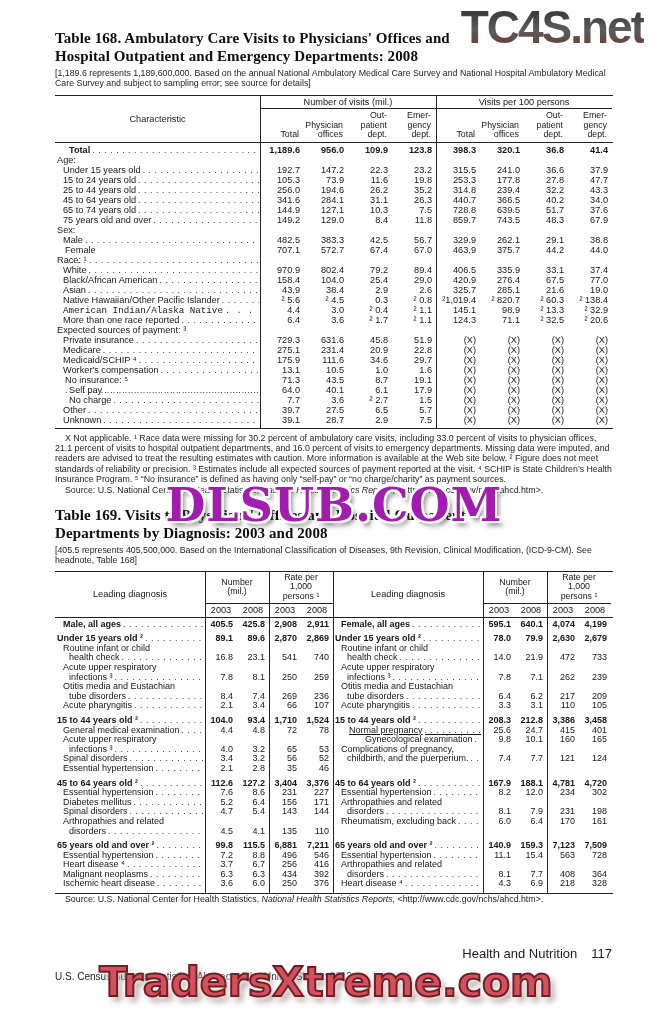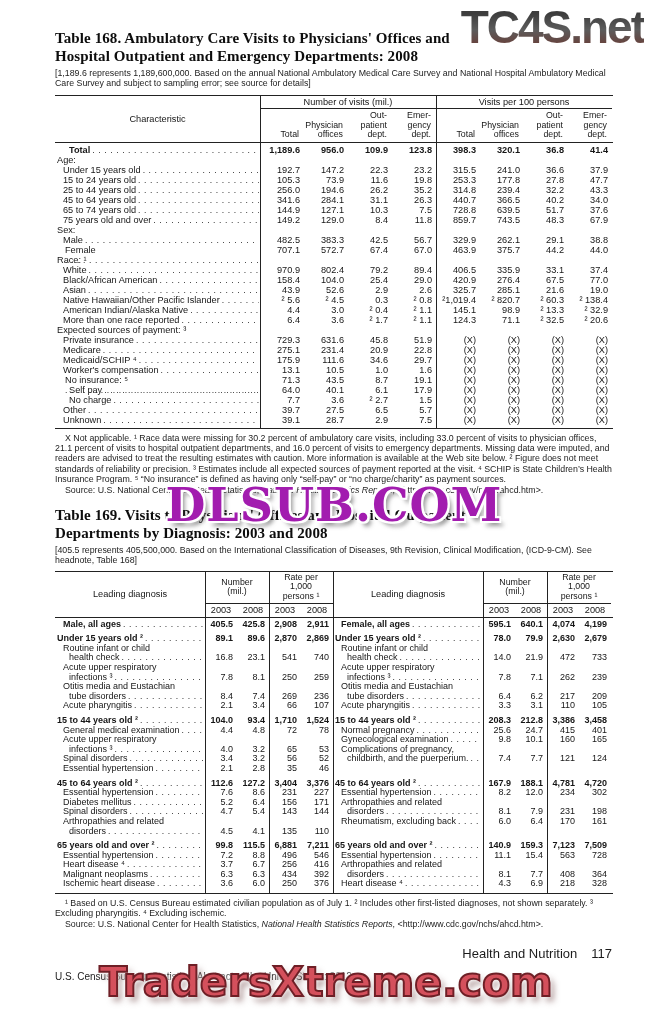--- a/index.html
+++ b/index.html
@@ -311,21 +311,21 @@
             <span class="cell">276.4</span>
             <span class="cell">67.5</span>
             <span class="cell">77.0</span>
           </div>
           <div class="row168">
             <div class="lab" style="padding-left: 8px;">
               <span class="lbl">Asian</span>
               <span class="dots">. . . . . . . . . . . . . . . . . . . . . . . . . . . . . . . . . . . . . . . . . . . . . . . . . . . . . . . . . . . . . . . . . . . . . . . . . . . . . . . . . . . . . . . . . . </span>
             </div>
             <span class="cell">43.9</span>
-            <span class="cell">52.6</span>
+            <span class="cell">38.4</span>
             <span class="cell">2.9</span>
             <span class="cell">2.6</span>
             <span class="cell">325.7</span>
             <span class="cell">285.1</span>
             <span class="cell">21.6</span>
             <span class="cell">19.0</span>
           </div>
           <div class="row168">
             <div class="lab" style="padding-left: 8px; text-align: center;">
               <span class="lbl">Native Hawaiian/Other Pacific Islander</span>
@@ -334,21 +334,21 @@
             <span class="cell">² 5.6</span>
             <span class="cell">² 4.5</span>
             <span class="cell">0.3</span>
             <span class="cell">² 0.8</span>
             <span class="cell">²1,019.4</span>
             <span class="cell">² 820.7</span>
             <span class="cell">² 60.3</span>
             <span class="cell">² 138.4</span>
           </div>
           <div class="row168">
-            <div class="lab" style="padding-left: 8px;">
+            <div class="lab" style="padding-left: 8px; font-family: Liberation Mono, monospace;">
               <span class="lbl">American Indian/Alaska Native</span>
               <span class="dots">. . . . . . . . . . . . . . . . . . . . . . . . . . . . . . . . . . . . . . . . . . . . . . . . . . . . . . . . . . . . . . . . . . . . . . . . . . . . . . . . . . . . . . . . . . </span>
             </div>
             <span class="cell">4.4</span>
             <span class="cell">3.0</span>
             <span class="cell">² 0.4</span>
             <span class="cell">² 1.1</span>
             <span class="cell">145.1</span>
             <span class="cell">98.9</span>
             <span class="cell">² 13.3</span>
@@ -929,33 +929,33 @@
                   <span class="dots">. . . . . . . . . . . . . . . . . . . . . . . . . . . . . . . . . . . . . . . . . . . . . . . . . . . . . . . . . . . . </span>
                 </div>
               </div>
               <span class="cell9">208.3</span>
               <span class="cell9">212.8</span>
               <span class="cell9">3,386</span>
               <span class="cell9">3,458</span>
             </div>
             <div class="row169">
               <div class="lab169">
-                <div class="l" style="padding-left: 8px;">
+                <div class="l" style="padding-left: 16px; text-decoration: underline;">
                   <span class="lbl">Normal pregnancy</span>
                   <span class="dots">. . . . . . . . . . . . . . . . . . . . . . . . . . . . . . . . . . . . . . . . . . . . . . . . . . . . . . . . . . . . </span>
                 </div>
               </div>
               <span class="cell9">25.6</span>
               <span class="cell9">24.7</span>
               <span class="cell9">415</span>
               <span class="cell9">401</span>
             </div>
             <div class="row169">
               <div class="lab169">
-                <div class="l" style="padding-left: 8px;">
+                <div class="l" style="padding-left: 20px; margin-left: 12px;">
                   <span class="lbl">Gynecological examination</span>
                   <span class="dots">. . . . . . . . . . . . . . . . . . . . . . . . . . . . . . . . . . . . . . . . . . . . . . . . . . . . . . . . . . . . </span>
                 </div>
               </div>
               <span class="cell9">9.8</span>
               <span class="cell9">10.1</span>
               <span class="cell9">160</span>
               <span class="cell9">165</span>
             </div>
             <div class="row169">
@@ -1074,21 +1074,20 @@
               </div>
               <span class="cell9">4.3</span>
               <span class="cell9">6.9</span>
               <span class="cell9">218</span>
               <span class="cell9">328</span>
             </div>
           </div>
       </div>
     </div>
 
-    <p class="fn">¹ Based on U.S. Census Bureau estimated civilian population as of July 1. ² Includes other first-listed diagnoses, not shown separately. ³ Excluding pharyngitis. ⁴ Excluding ischemic.</p>
     <p class="fn src"><span>Source: U.S. National Center for Health Statistics, </span><i>National Health Statistics Reports</i><span>, &lt;http://www.cdc.gov/nchs/ahcd.htm&gt;.</span></p>
 
   </div>
 
   <div class="pf-right">
     <span>Health and Nutrition</span><span class="pf-num">117</span>
   </div>
   <div class="pf-left">U.S. Census Bureau, Statistical Abstract of the United States: 2012</div>
 
   <div class="wm wm-bottom">TradersXtreme.com</div>

